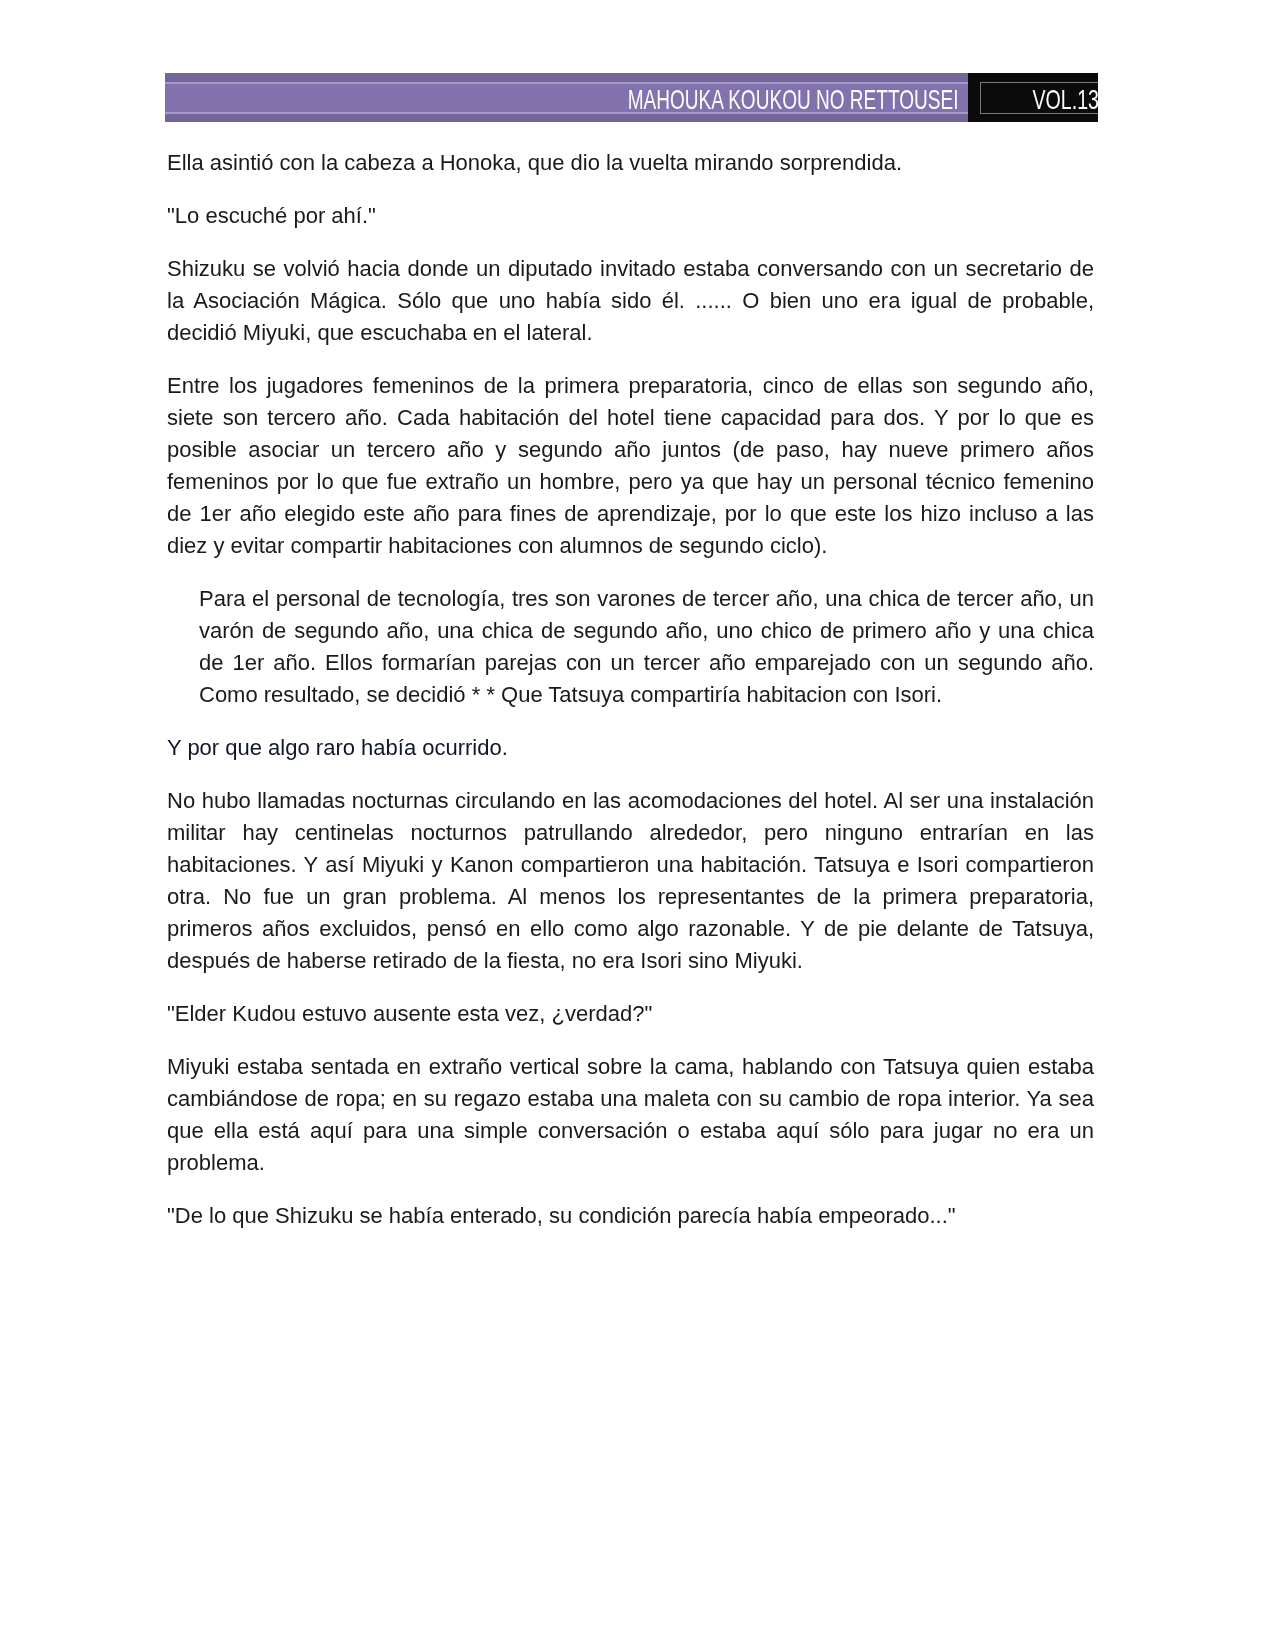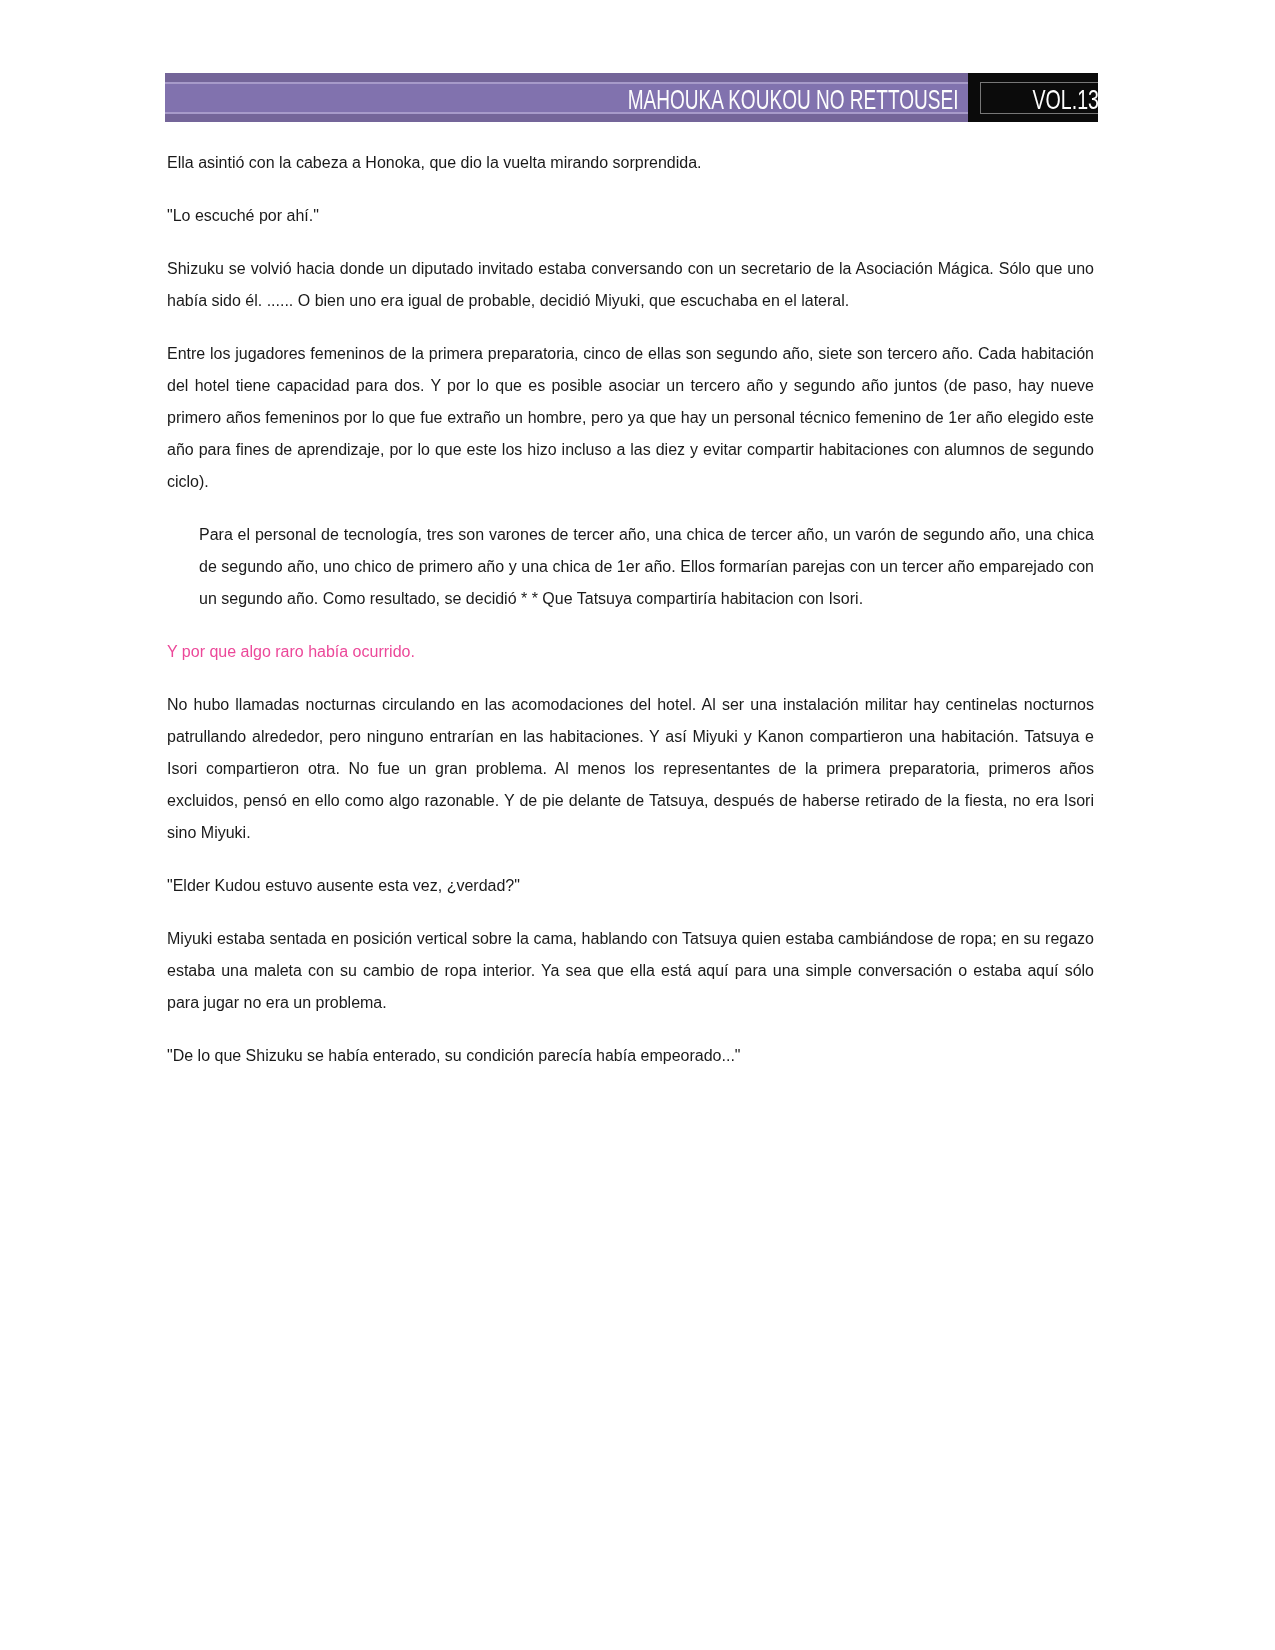--- a/index.html
+++ b/index.html
@@ -78,21 +78,21 @@
 
   
   .text-column {
     position: absolute;
     left: 167px;
     top: 147px;
     width: 927px;
   }
   .para {
     margin: 0 0 21px 0;
-    font-size: 16px;
+    font-size: 22px;
     line-height: 32px;
     color: #1a1a1a;
     text-align: justify;
     hyphens: none;
   }
 </style>
 </head>
 <body>
 
 <div class="page">
@@ -106,20 +106,20 @@
       <span class="header-vol">VOL.13</span>
     </div>
   </header>
 
   <main class="text-column">
       <p class="para" style="color: rgb(26, 26, 26);">Ella asintió con la cabeza a Honoka, que dio la vuelta mirando sorprendida.</p>
       <p class="para" style="color: rgb(26, 26, 26);">"Lo escuché por ahí."</p>
       <p class="para" style="color: rgb(26, 26, 26); margin-top: 8px;">Shizuku se volvió hacia donde un diputado invitado estaba conversando con un secretario de la Asociación Mágica. Sólo que uno había sido él. ...... O bien uno era igual de probable, decidió Miyuki, que escuchaba en el lateral.</p>
       <p class="para" style="color: rgb(26, 26, 26);">Entre los jugadores femeninos de la primera preparatoria, cinco de ellas son segundo año, siete son tercero año. Cada habitación del hotel tiene capacidad para dos. Y por lo que es posible asociar un tercero año y segundo año juntos (de paso, hay nueve primero años femeninos por lo que fue extraño un hombre, pero ya que hay un personal técnico femenino de 1er año elegido este año para fines de aprendizaje, por lo que este los hizo incluso a las diez y evitar compartir habitaciones con alumnos de segundo ciclo).</p>
       <p class="para" style="color: rgb(26, 26, 26); margin-left: 32px;">Para el personal de tecnología, tres son varones de tercer año, una chica de tercer año, un varón de segundo año, una chica de segundo año, uno chico de primero año y una chica de 1er año. Ellos formarían parejas con un tercer año emparejado con un segundo año. Como resultado, se decidió * * Que Tatsuya compartiría habitacion con Isori.</p>
-      <p class="para" style="color: #ec4899;">Y por que algo raro había ocurrido.</p>
+      <p class="para" style="color: #0f172a;">Y por que algo raro había ocurrido.</p>
       <p class="para" style="color: rgb(26, 26, 26);">No hubo llamadas nocturnas circulando en las acomodaciones del hotel. Al ser una instalación militar hay centinelas nocturnos patrullando alrededor, pero ninguno entrarían en las habitaciones. Y así Miyuki y Kanon compartieron una habitación. Tatsuya e Isori compartieron otra. No fue un gran problema. Al menos los representantes de la primera preparatoria, primeros años excluidos, pensó en ello como algo razonable. Y de pie delante de Tatsuya, después de haberse retirado de la fiesta, no era Isori sino Miyuki.</p>
       <p class="para" style="color: rgb(26, 26, 26);">"Elder Kudou estuvo ausente esta vez, ¿verdad?"</p>
-      <p class="para" style="color: rgb(26, 26, 26);">Miyuki estaba sentada en posición vertical sobre la cama, hablando con Tatsuya quien estaba cambiándose de ropa; en su regazo estaba una maleta con su cambio de ropa interior. Ya sea que ella está aquí para una simple conversación o estaba aquí sólo para jugar no era un problema.</p>
+      <p class="para" style="color: rgb(26, 26, 26);">Miyuki estaba sentada en extraño vertical sobre la cama, hablando con Tatsuya quien estaba cambiándose de ropa; en su regazo estaba una maleta con su cambio de ropa interior. Ya sea que ella está aquí para una simple conversación o estaba aquí sólo para jugar no era un problema.</p>
       <p class="para" style="color: rgb(26, 26, 26);">"De lo que Shizuku se había enterado, su condición parecía había empeorado..."</p>
     </main>
 
 </div>
 
 </body></html>

